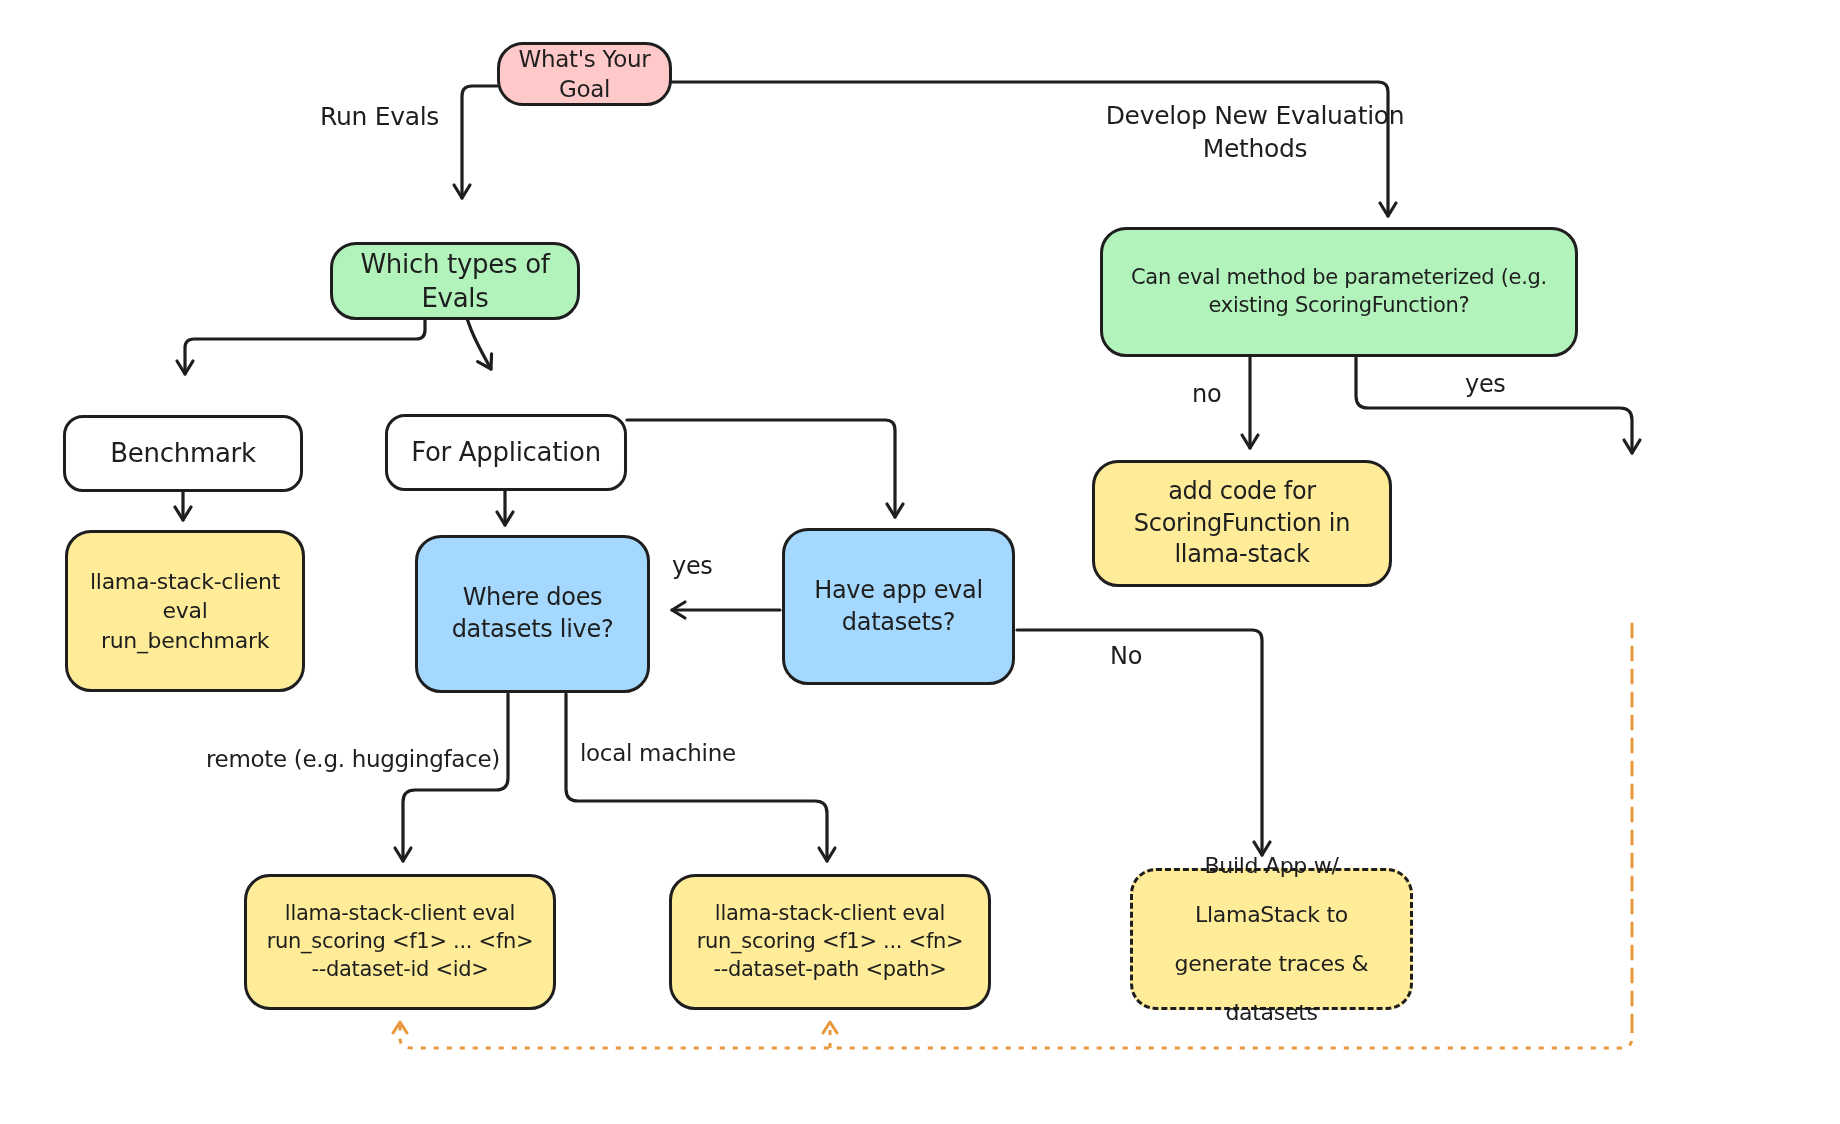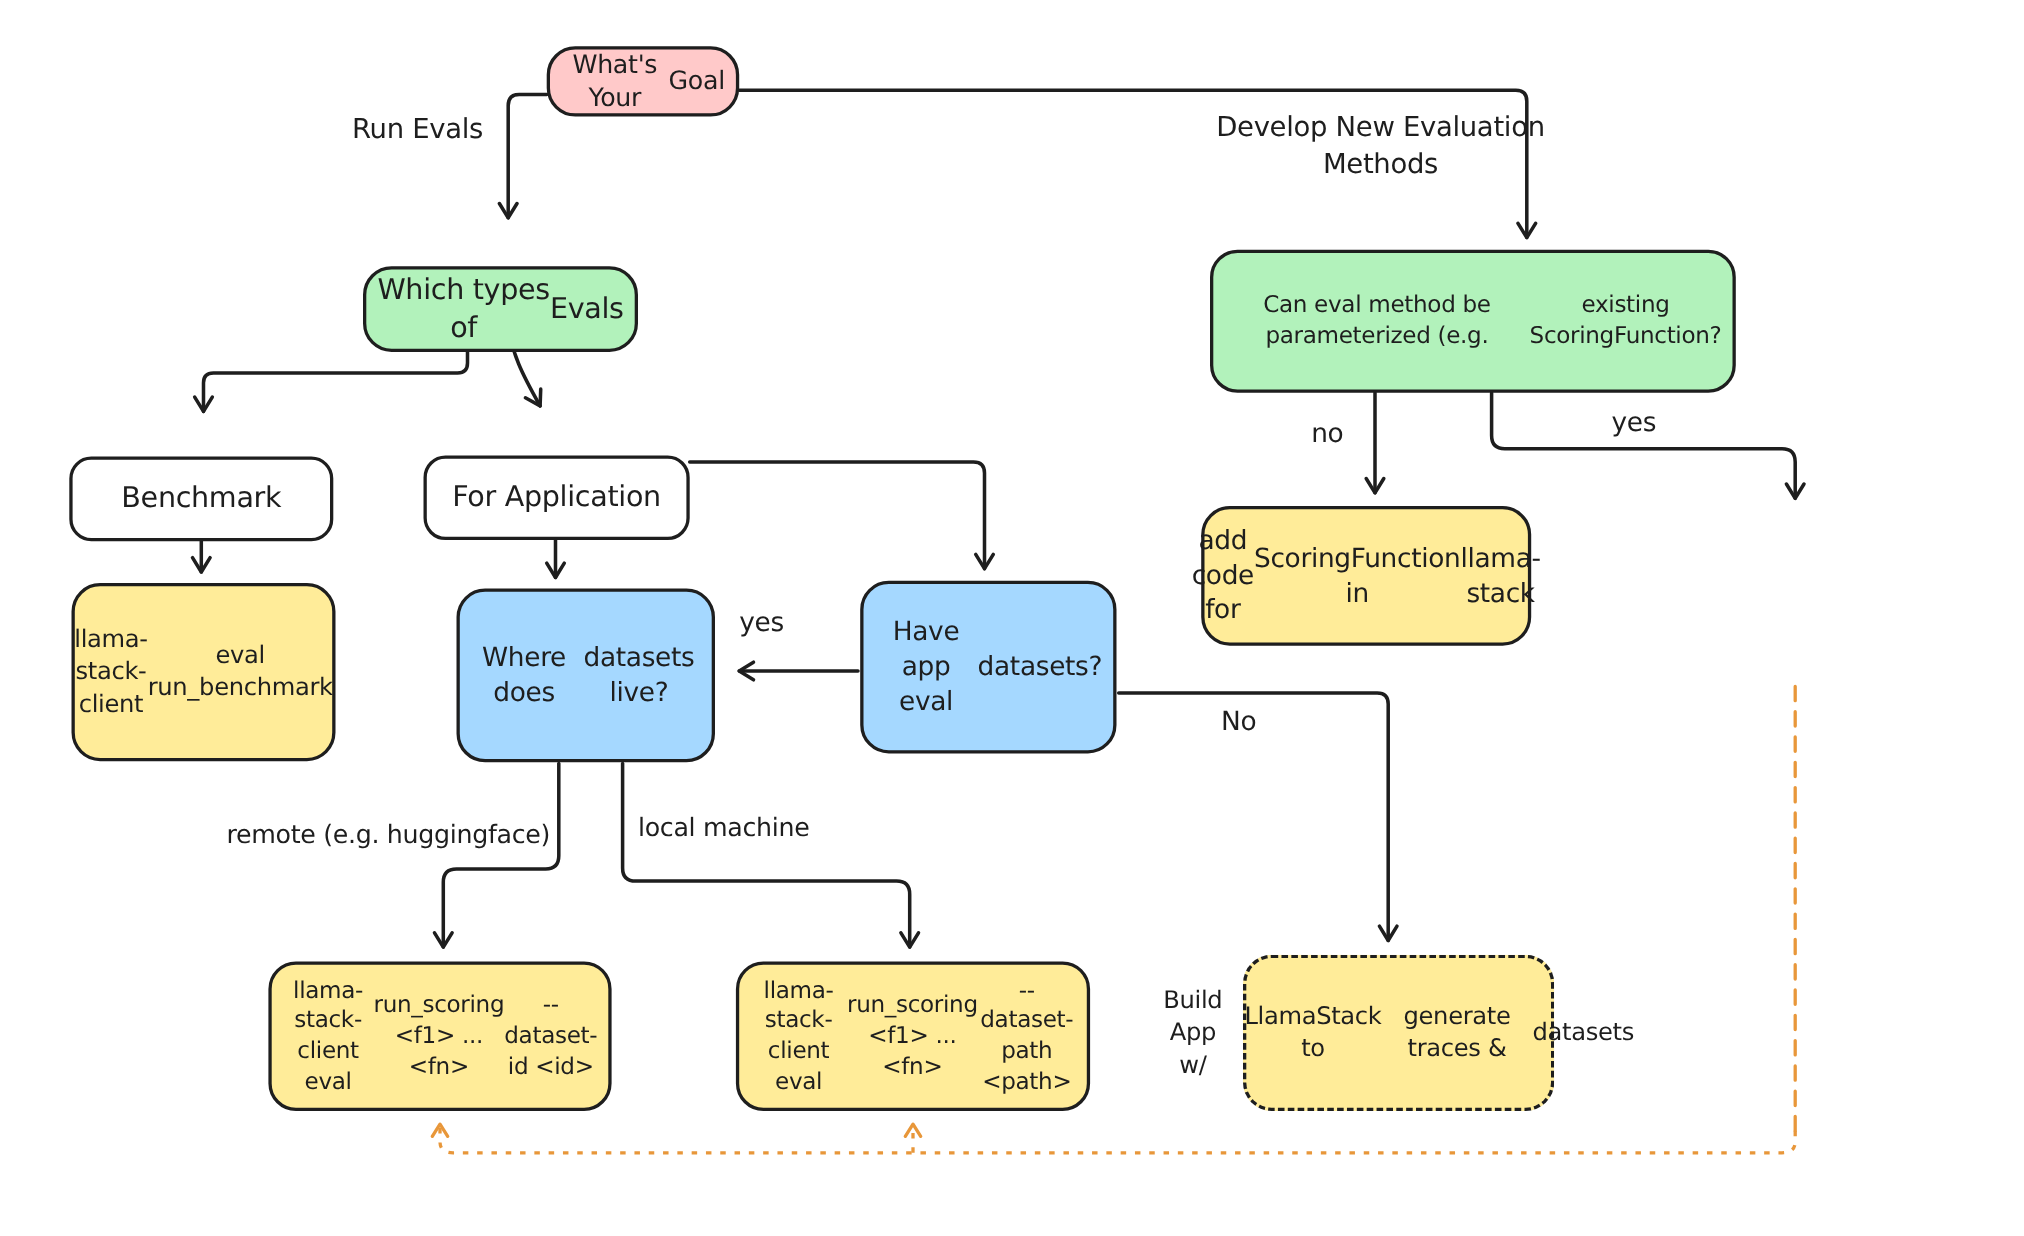--- a/index.html
+++ b/index.html
@@ -8,36 +8,36 @@
     width:1840px;height:1124px;
     background:#ffffff;
     font-family:"DejaVu Sans", sans-serif;
     color:#1e1e1e;
     overflow:hidden;
   }
   svg.wires{position:absolute;left:0;top:0;z-index:1;}
   .node{
     position:absolute;z-index:2;
     border:3px solid #1e1e1e;border-radius:26px;
-    display:flex;justify-content:center;align-items:center;
+    display:flex;flex-direction:column;justify-content:center;align-items:center;
     text-align:center;letter-spacing:-0.3px;line-height:1.32;
     box-sizing:border-box;padding:4px 10px;background:#fff;
   }
   .pink{background:#ffc9c9;}
   .green{background:#b2f2bb;}
   .blue{background:#a5d8ff;}
   .yellow{background:#ffec99;}
   .white{background:#ffffff;border-radius:20px;text-align:right;}
   .dashed{border-style:dashed;gap:20px;}
   .f26{font-size:26px;margin-top:32px;}
   .f25{font-size:25px;}
   .f24{font-size:24px;}
   .f23{font-size:23px;}
   .f22{font-size:22px;}
-  .f21{font-size:21px;border-radius:25px;}
+  .f21{font-size:21px;}
   .elabel{
     position:absolute;z-index:3;white-space:nowrap;
     letter-spacing:-0.3px;color:#1e1e1e;
   }
 </style>
 </head>
 <body>
 
 <div class="canvas">
 

